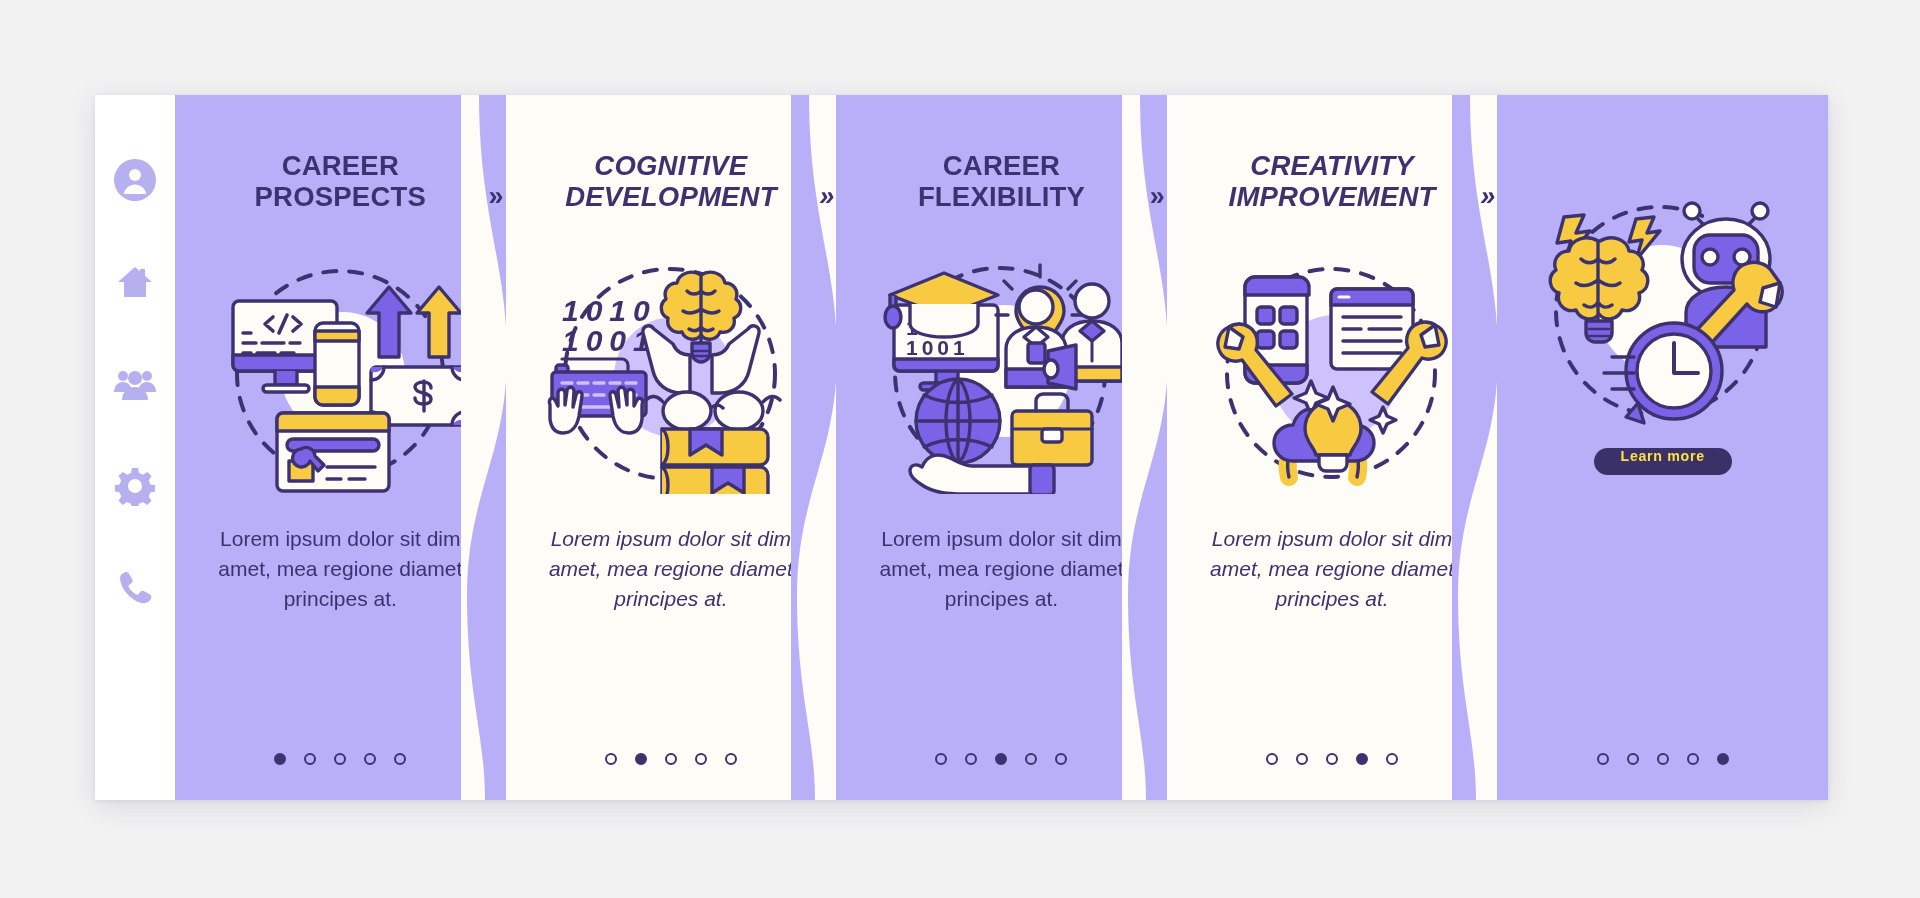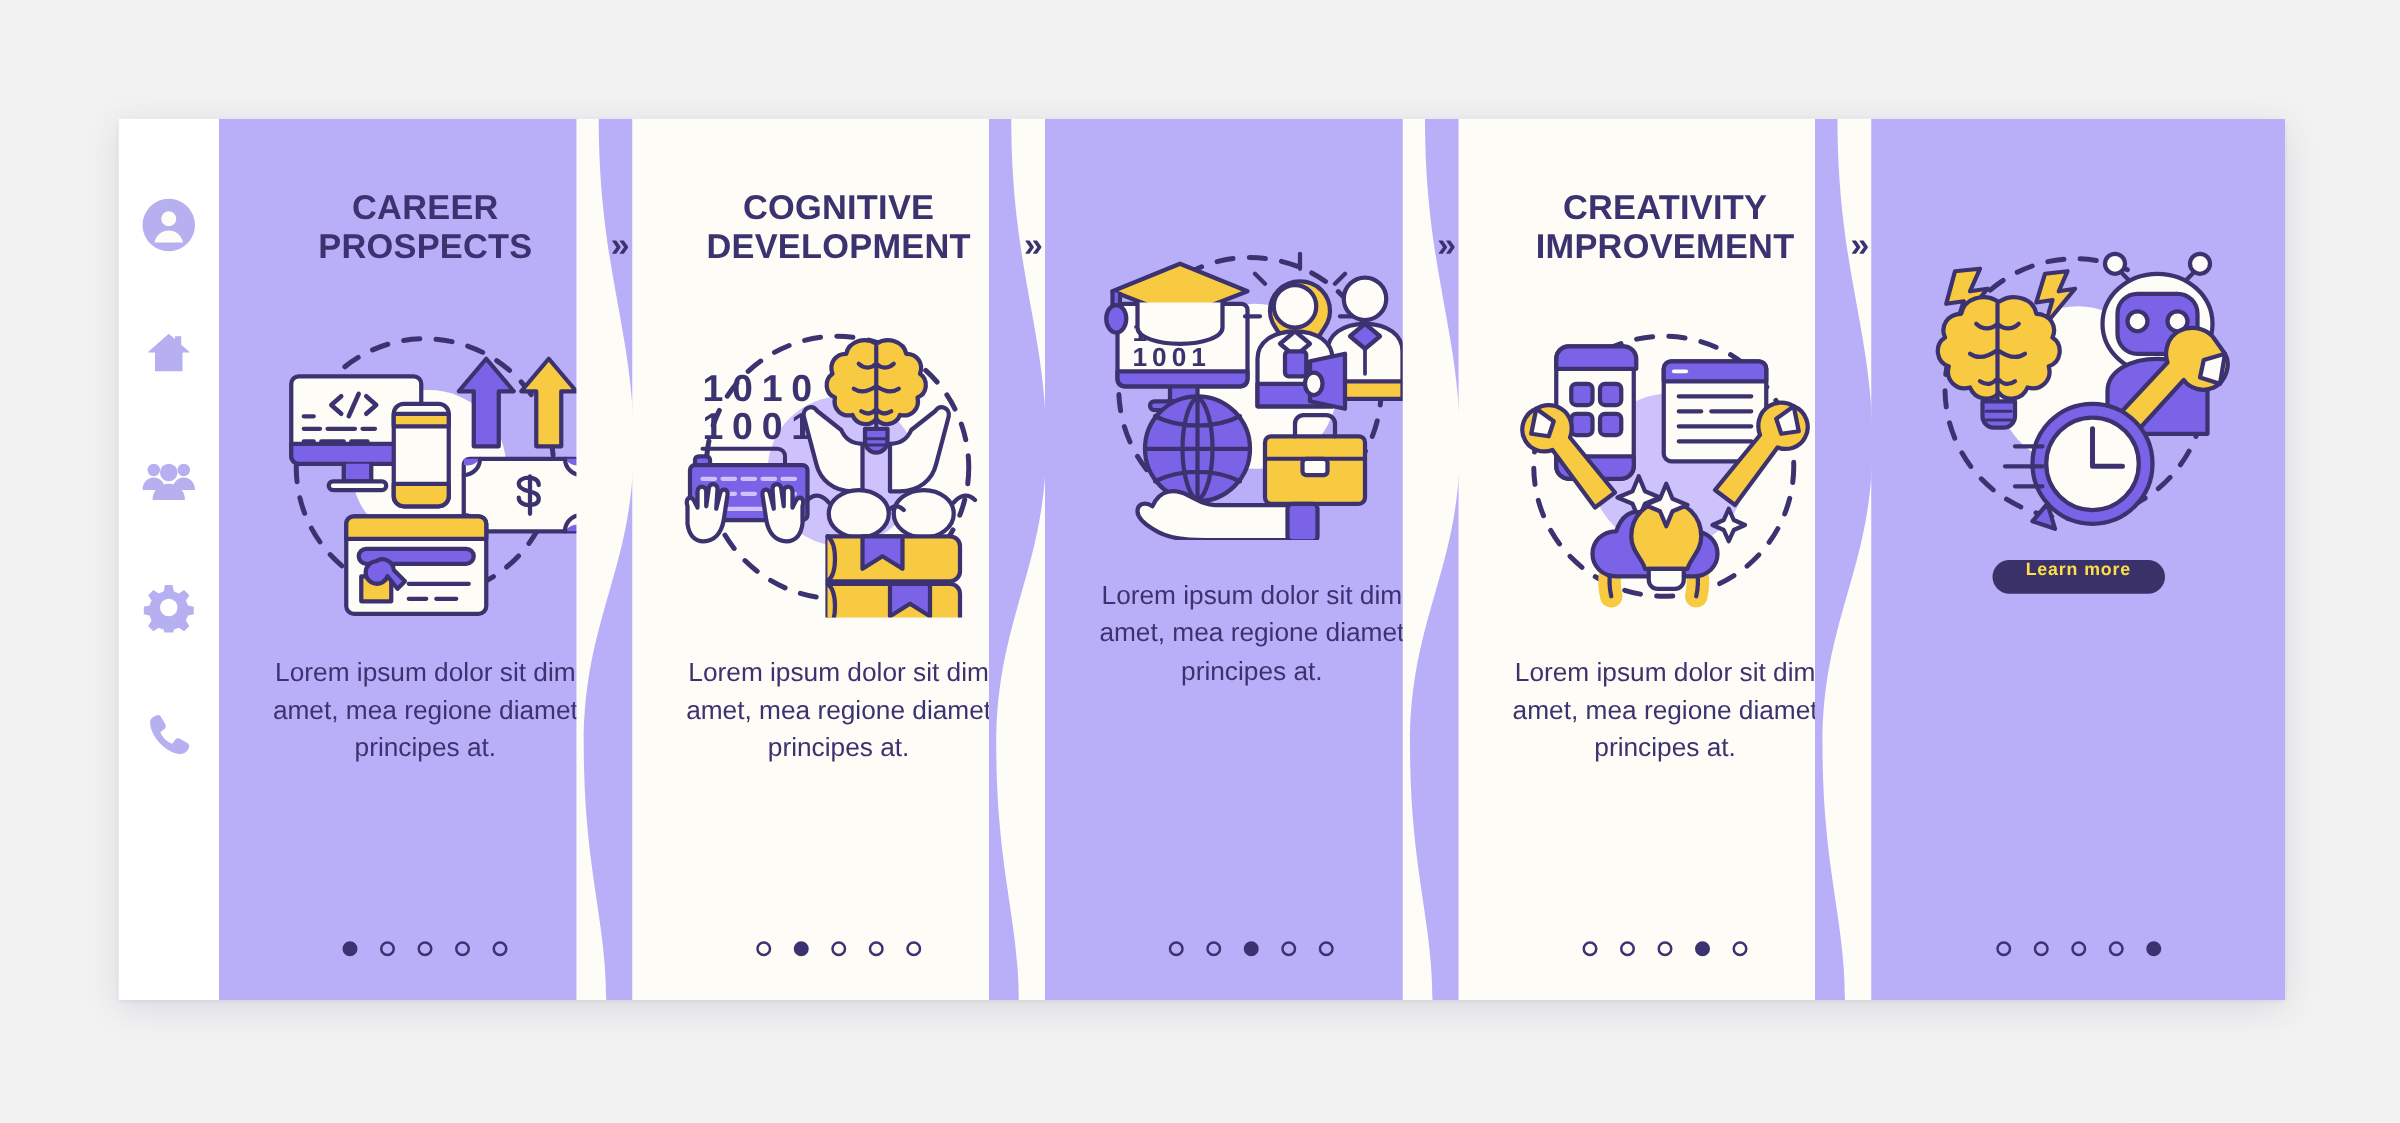--- a/index.html
+++ b/index.html
@@ -52,21 +52,21 @@
   .card {
     position: relative;
     flex: 1 1 0;
     display: flex;
     flex-direction: column;
     align-items: center;
     padding-top: 56px;
     padding-bottom: 30px;
   }
   .card.violet { background: #b9aff8; }
-  .card.white  { background: #fdfcf7; }
+  .card.white  { background: #fdfcf7; font-style: italic; }
 
   
   .wave {
     position: absolute;
     top: 0; right: -1px;
     width: 46px; height: 100%;
     z-index: 3;
     pointer-events: none;
   }
   .wave svg { display:block; width:100%; height:100%; }
@@ -316,20 +316,21 @@
 
         <div class="wave">
           <svg viewBox="0 0 46 705" preserveAspectRatio="none">
             <path d="M0 0 H18 C18 120 46 170 46 260 C46 360 6 400 6 500 C6 600 24 640 24 705 H0 Z" fill="#b9aff8"></path>
           </svg>
         </div>
         <div class="chev">»</div>
       </section>
 
       <section class="card violet">
+        <h2 class="card-title">Career Flexibility</h2>
 
         <div class="illus">
           <svg width="250" height="235" viewBox="0 0 250 235" fill="none" stroke="#3d3270" stroke-width="3.4" stroke-linecap="round" stroke-linejoin="round">
             <circle cx="128" cy="112" r="66" fill="#fdfcf7" stroke="none"></circle>
             <circle cx="124" cy="114" r="105" fill="none" stroke="#3d3270" stroke-width="4" stroke-dasharray="13 13"></circle>
 
             <rect x="18" y="46" width="104" height="66" rx="5" fill="#fdfcf7"></rect>
             <path d="M60 112v12h22v-12" fill="#7b63e8"></path>
             <rect x="44" y="124" width="54" height="7" rx="3.5" fill="#7b63e8"></rect>
             <path d="M18 100h104v6a6 6 0 0 1-6 6H24a6 6 0 0 1-6-6z" fill="#7b63e8"></path>

